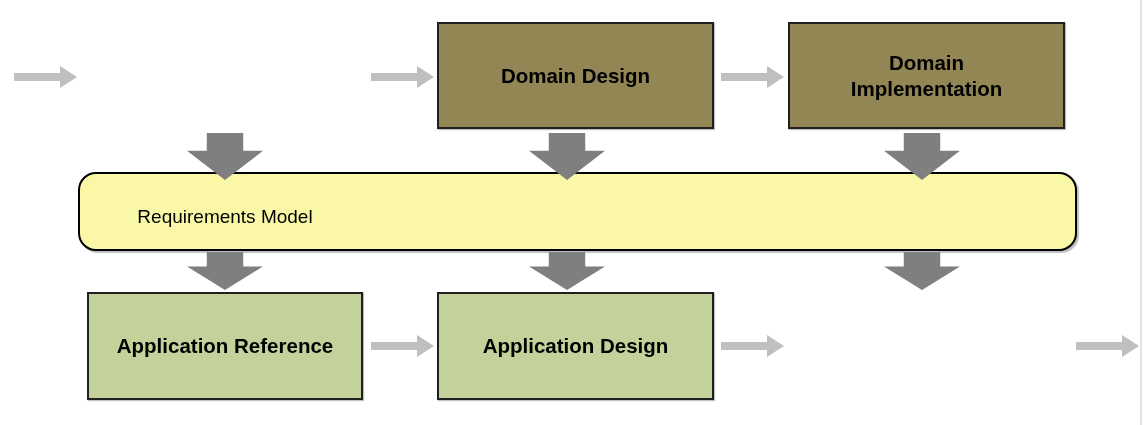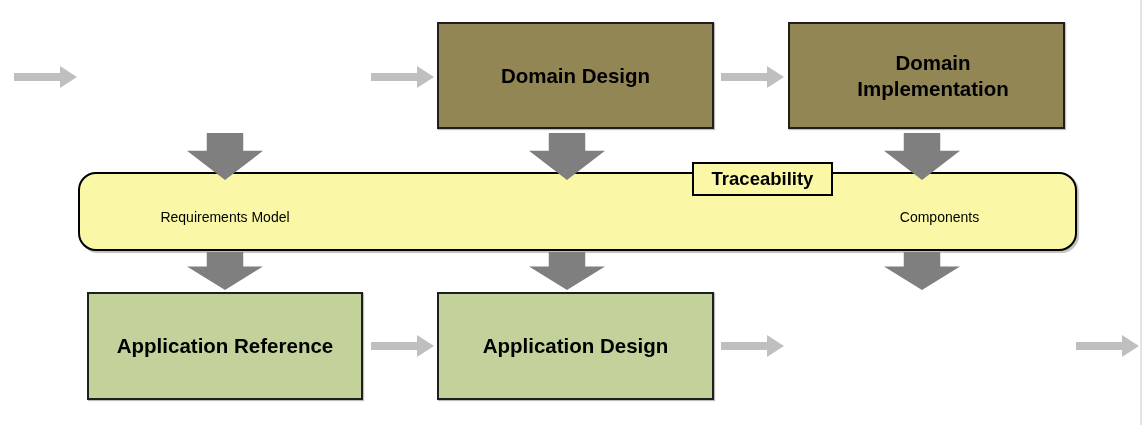--- a/index.html
+++ b/index.html
@@ -25,42 +25,42 @@
     text-align: center;
     font-weight: 700;
     font-size: 20.5px;
     line-height: 26px;
     box-shadow: 1px 1px 1px rgba(0,0,0,0.25);
   }
   .row-top    { top: 22px;  height: 107px; }
   .row-bottom { top: 292px; height: 108px; }
   .col1 { left: 87px;  width: 276px; }
   .col2 { left: 437px; width: 277px; }
-  .col3 { left: 788px; width: 277px; padding-left: 13px; }
+  .col3 { left: 788px; width: 277px; }
   .domain      { background: var(--domain-box-fill, #938655); }
   .application { background: var(--application-box-fill, #C3D29B); }
   .pbox .wrap-narrow { display: block; width: 186px; }
 
   
   .band {
     position: absolute;
     left: 78px; top: 172px;
     width: 999px; height: 79px;
     box-sizing: border-box;
     background: var(--band-fill, #FAF8A6);
     border: 2px solid #000;
     border-radius: 18px;
     z-index: 1;
     box-shadow: 2px 2px 1px rgba(0,0,0,0.25);
   }
   .band-label {
     position: absolute;
     top: 172px; height: 90px;
     display: flex; align-items: center; justify-content: center;
-    font-size: 14px;
+    font-size: 19px;
     z-index: 3;
   }
 
   
   .tag {
     position: absolute;
     left: 692px; top: 162px;
     width: 141px; height: 34px;
     box-sizing: border-box;
     background: var(--band-fill, #FAF8A6);
@@ -117,22 +117,20 @@
 
   <div class="pbox row-bottom col1 application">
     <span>Application Reference</span>
   </div>
   <div class="pbox row-bottom col2 application">
     <span>Application Design</span>
   </div>
 
   <div class="band"></div>
   <div class="band-label col1">Requirements Model</div>
-  <div class="band-label col3">Components</div>
-  <div class="tag">Traceability</div>
 
   <div class="h-arrow h-top" style="left:14px"></div>
   <div class="h-arrow h-top" style="left:371px"></div>
   <div class="h-arrow h-top" style="left:721px"></div>
 
   <div class="h-arrow h-bottom" style="left:371px"></div>
   <div class="h-arrow h-bottom" style="left:721px"></div>
   <div class="h-arrow h-bottom" style="left:1076px"></div>
 
   <div class="v-arrow v-down-a vc1"></div>

